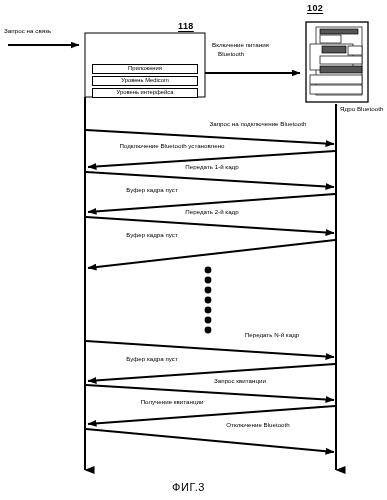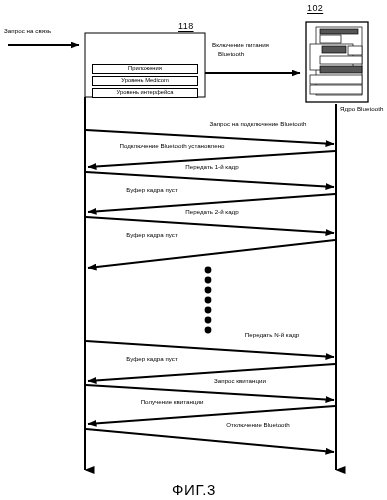--- a/index.html
+++ b/index.html
@@ -37,24 +37,25 @@
     white-space: nowrap;
     letter-spacing: 0.05px;
   }
   .ref-num {
     position: absolute;
     font-size: 9px;
     letter-spacing: 0.4px;
     text-decoration: underline;
     text-underline-offset: 1.5px;
     white-space: nowrap;
+    font-weight: bold;
   }
   .fig-caption {
     position: absolute;
-    font-size: 15px;
+    font-size: 11px;
     letter-spacing: 0.6px;
     white-space: nowrap;
   }
   .stack-box {
     position: absolute;
     border: 1px solid #000;
     font-size: 5.8px;
     text-align: center;
     line-height: 1;
     display: flex;

